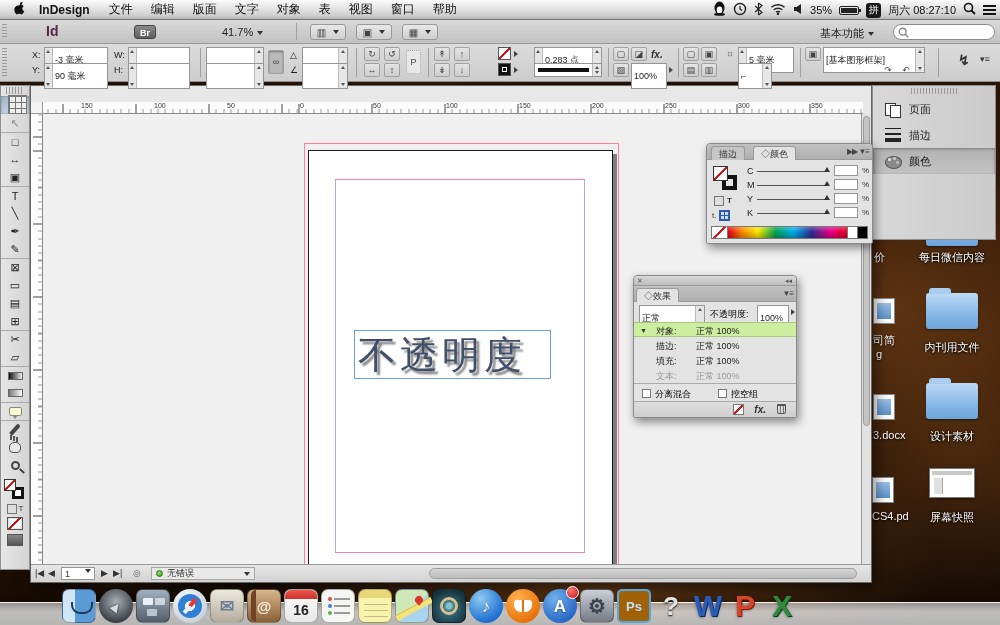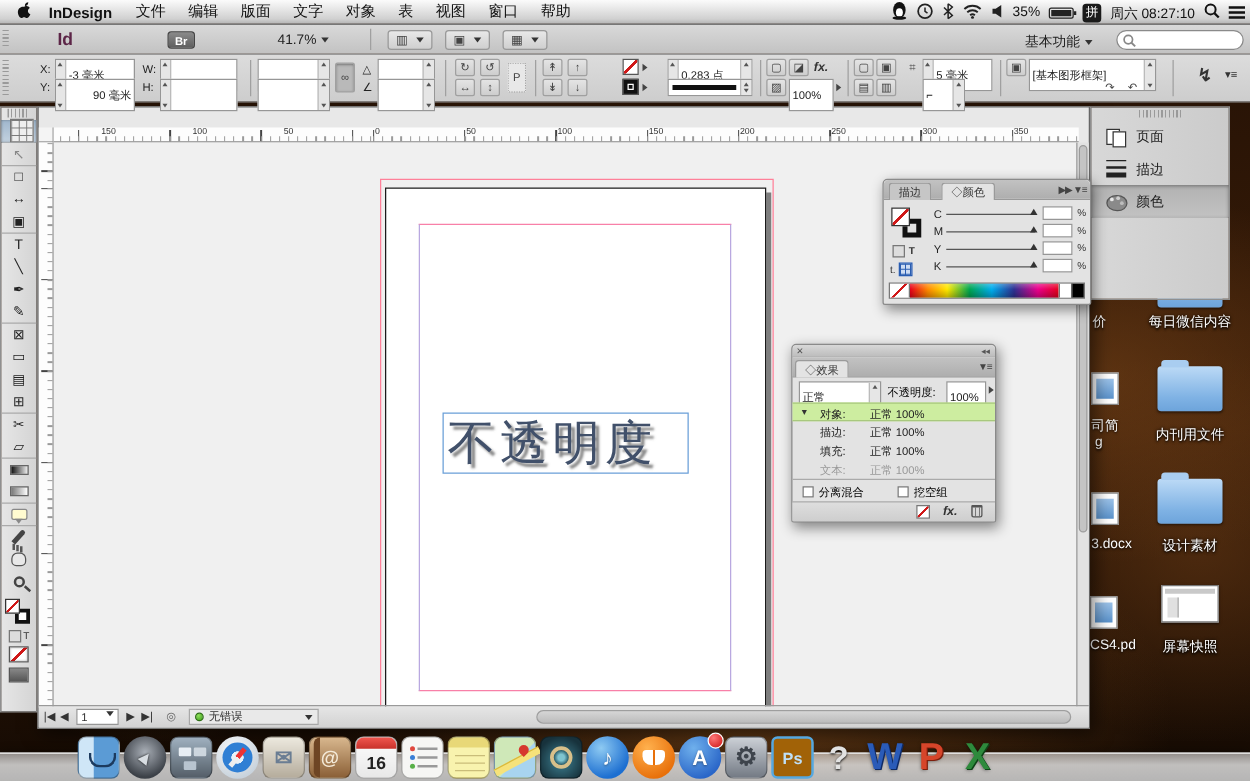--- a/index.html
+++ b/index.html
@@ -242,21 +242,21 @@
   .fxrow .lab { position:absolute; left:22px; top:2px; }
   .fxrow .val { position:absolute; left:62px; top:2px; }
   .fxrow.row-obj { background:#cdeda0; border-top:1px solid #a8c87e; border-bottom:1px solid #a8c87e; }
   .fxrow.row-dim { color:#999; }
   .fxrow.row-dim .val { color:#999; }
   .chk { width:9px; height:9px; background:#fff; border:1px solid #777; display:inline-block; vertical-align:-1px; margin-right:4px; }
   .icoslash { width:11px; height:11px; border:1px solid #777; background:linear-gradient(135deg,transparent 44%,#d01818 44% 56%,transparent 56%),#fff; }
   .trashico { width:9px; height:10px; border:1px solid #555; border-top:2px solid #555; border-radius:1px 1px 2px 2px; background:repeating-linear-gradient(90deg,transparent 0 2px,#777 2px 3px); }
 
   
-  #paneldock { position:absolute; left:872px; top:85px; width:112px; height:155px; z-index:5;
+  #paneldock { position:absolute; left:872px; top:85px; width:124px; height:155px; z-index:5;
     background:linear-gradient(90deg,#d8d8d8,#cbcbcb); border:1px solid #8f8f8f; }
   .pd-grip { height:6px; margin:2px 38px; background:repeating-linear-gradient(90deg,#9a9a9a 0 1px,transparent 1px 3px); }
   .pd-row { height:26px; display:flex; align-items:center; font-size:11px; color:#222; }
   .pd-row.active { background:linear-gradient(180deg,#b2b2b2,#c2c2c2); box-shadow:inset 0 1px 3px rgba(0,0,0,.35); }
   .pi { width:16px; height:14px; margin:0 8px 0 12px; position:relative; flex:0 0 16px; }
   .pi-pages::before { content:""; position:absolute; left:0; top:1px; width:9px; height:11px; border:1px solid #333; background:#fff; }
   .pi-pages::after { content:""; position:absolute; left:5px; top:3px; width:9px; height:11px; border:1px solid #333; background:#fff; }
   .pi-links::before { content:""; position:absolute; left:0; top:4px; width:9px; height:6px; border:2px solid #333; border-radius:3px; transform:rotate(-40deg); }
   .pi-links::after { content:""; position:absolute; left:6px; top:4px; width:9px; height:6px; border:2px solid #333; border-radius:3px; transform:rotate(-40deg); }
   .pi-stroke { border-top:1px solid #222; }
@@ -561,21 +561,21 @@
 
   <div id="controlbar">
     <div class="grip"></div>
     <div class="refgrid"></div>
     <span class="clabel" style="left:32px;top:6px;">X:</span>
     <div class="fld" style="left:44px;top:3px;width:64px;">
         <span class="stp"></span>
         <span class="val">-3 毫米</span>
       </div>
     <span class="clabel" style="left:32px;top:21px;">Y:</span>
-    <div class="fld" style="left:44px;top:19px;width:64px;justify-content:space-between;">
+    <div class="fld" style="left:44px;top:19px;width:64px;">
         <span class="stp"></span>
         <span class="val">90 毫米</span>
       </div>
     <span class="clabel" style="left:114px;top:6px;">W:</span>
     <div class="fld" style="left:128px;top:3px;width:62px;">
         <span class="stp"></span>
       </div>
     <span class="clabel" style="left:114px;top:21px;">H:</span>
     <div class="fld" style="left:128px;top:19px;width:62px;">
         <span class="stp"></span>

